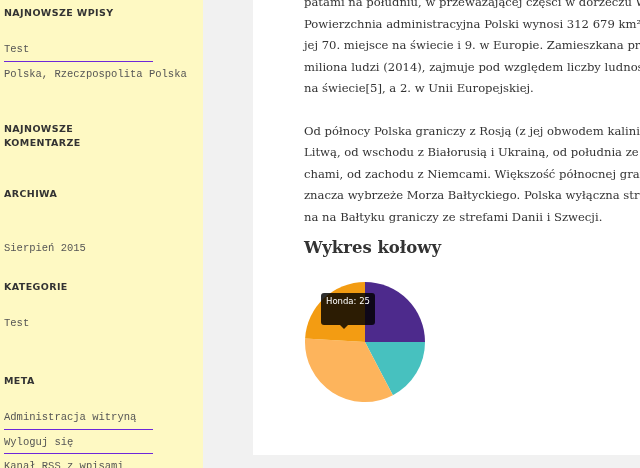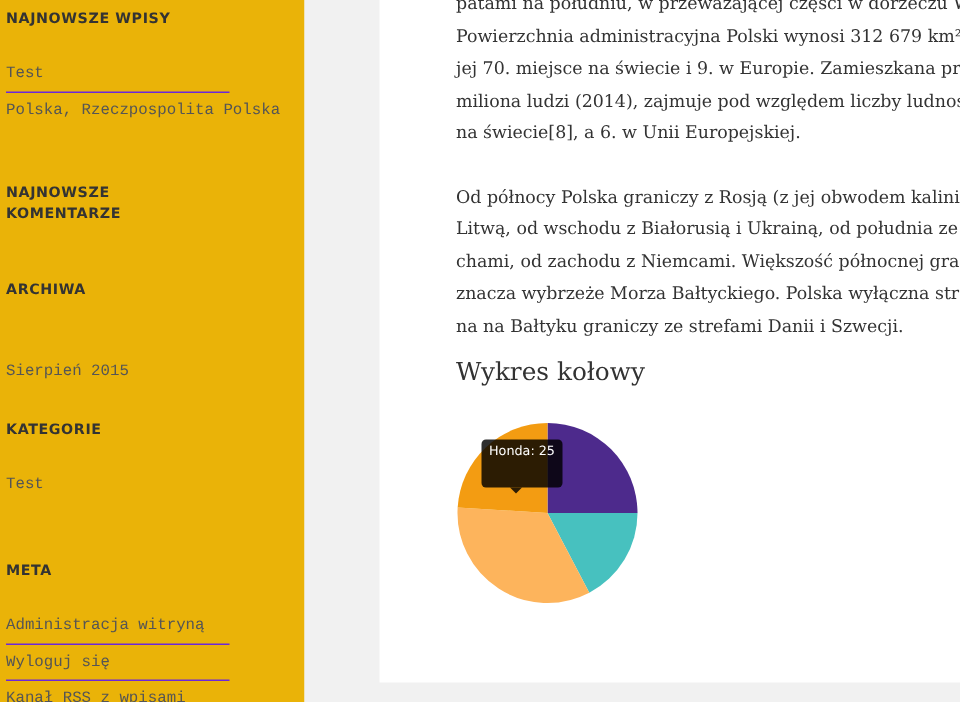--- a/index.html
+++ b/index.html
@@ -1,32 +1,32 @@
 <!DOCTYPE html>
 <html><head>
 <meta charset="utf-8">
 <style>
   * { box-sizing: border-box; margin: 0; padding: 0; }
   html, body { width: 640px; height: 468px; overflow: hidden; background: #f1f1f1; }
   body { position: relative; font-family: "DejaVu Serif", serif; color: #333; }
 
-  .sidebar { position: absolute; left: 0; top: 0; width: 203px; height: 468px; background: #eab308; }
+  .sidebar { position: absolute; left: 0; top: 0; width: 203px; height: 468px; background: #fef9c3; }
   .widget { position: absolute; left: 4px; width: 149px; }
   .widget-title { font-family: "DejaVu Sans", sans-serif; font-weight: bold; font-size: 9.5px; letter-spacing: 0.4px; color: #333; text-transform: uppercase; height: 14px; line-height: 14px; }
   .widget ul { list-style: none; font-family: Liberation Mono, monospace; }
   .widget li { font-size: 10.5px; color: #555; height: 24px; line-height: 24px; border-top: 1px solid #6d28d9; white-space: nowrap; }
   .widget li:first-child { border-top: none; }
 
   .gutter { position: absolute; left: 203px; top: 0; width: 50px; height: 468px; background: #f1f1f1; }
 
   .content { position: absolute; left: 253px; top: 0; width: 387px; height: 455px; background: #ffffff; overflow: hidden; }
   .article { position: absolute; left: 51px; top: -8px; width: 420px; }
   .article p { font-size: 11.6px; line-height: 21.5px; color: #333; white-space: nowrap; }
   .article p.p2 { margin-top: 21px; }
-  .chart-title { position: absolute; left: 51px; top: 238px; font-family: "DejaVu Serif", serif; font-weight: normal; font-size: 16.5px; color: #333; }
+  .chart-title { position: absolute; left: 51px; top: 238px; font-family: "DejaVu Serif", serif; font-weight: bold; font-size: 16.5px; color: #333; }
   .pie-wrap { position: absolute; left: 50px; top: 280px; width: 124px; height: 124px; }
   .tooltip { position: absolute; left: 68px; top: 293px; height: 32px; padding: 0 5px; background: rgba(0,0,0,0.82); border-radius: 3px; color: #fff; font-family: "DejaVu Sans", sans-serif; font-size: 8.5px; line-height: 16px; white-space: nowrap; }
   .tooltip::after { content: ""; position: absolute; left: 19px; bottom: -4px; border-left: 4px solid transparent; border-right: 4px solid transparent; border-top: 4px solid rgba(0,0,0,0.82); }
 </style>
 </head>
 <body>
 
 <div class="sidebar">
   <div class="widget" style="top:6px">
     <div class="widget-title">NAJNOWSZE WPISY</div>
@@ -62,21 +62,21 @@
 
 <div class="gutter"></div>
 
 <div class="content">
   <div class="article">
     <p>
       <span>patami na południu, w przeważającej części w dorzeczu Wisły</span><br>
       <span>Powierzchnia administracyjna Polski wynosi 312 679 km²[b][</span><br>
       <span>jej 70. miejsce na świecie i 9. w Europie. Zamieszkana przez p</span><br>
       <span>miliona ludzi (2014), zajmuje pod względem liczby ludności 3</span><br>
-      <span>na świecie[8], a 6. w Unii Europejskiej.</span>
+      <span>na świecie[5], a 2. w Unii Europejskiej.</span>
     </p>
     <p class="p2">
       <span>Od północy Polska graniczy z Rosją (z jej obwodem kaliningra</span><br>
       <span>Litwą, od wschodu z Białorusią i Ukrainą, od południa ze Słow</span><br>
       <span>chami, od zachodu z Niemcami. Większość północnej granicy</span><br>
       <span>znacza wybrzeże Morza Bałtyckiego. Polska wyłączna strefa e</span><br>
       <span>na na Bałtyku graniczy ze strefami Danii i Szwecji.</span>
     </p>
   </div>
 

